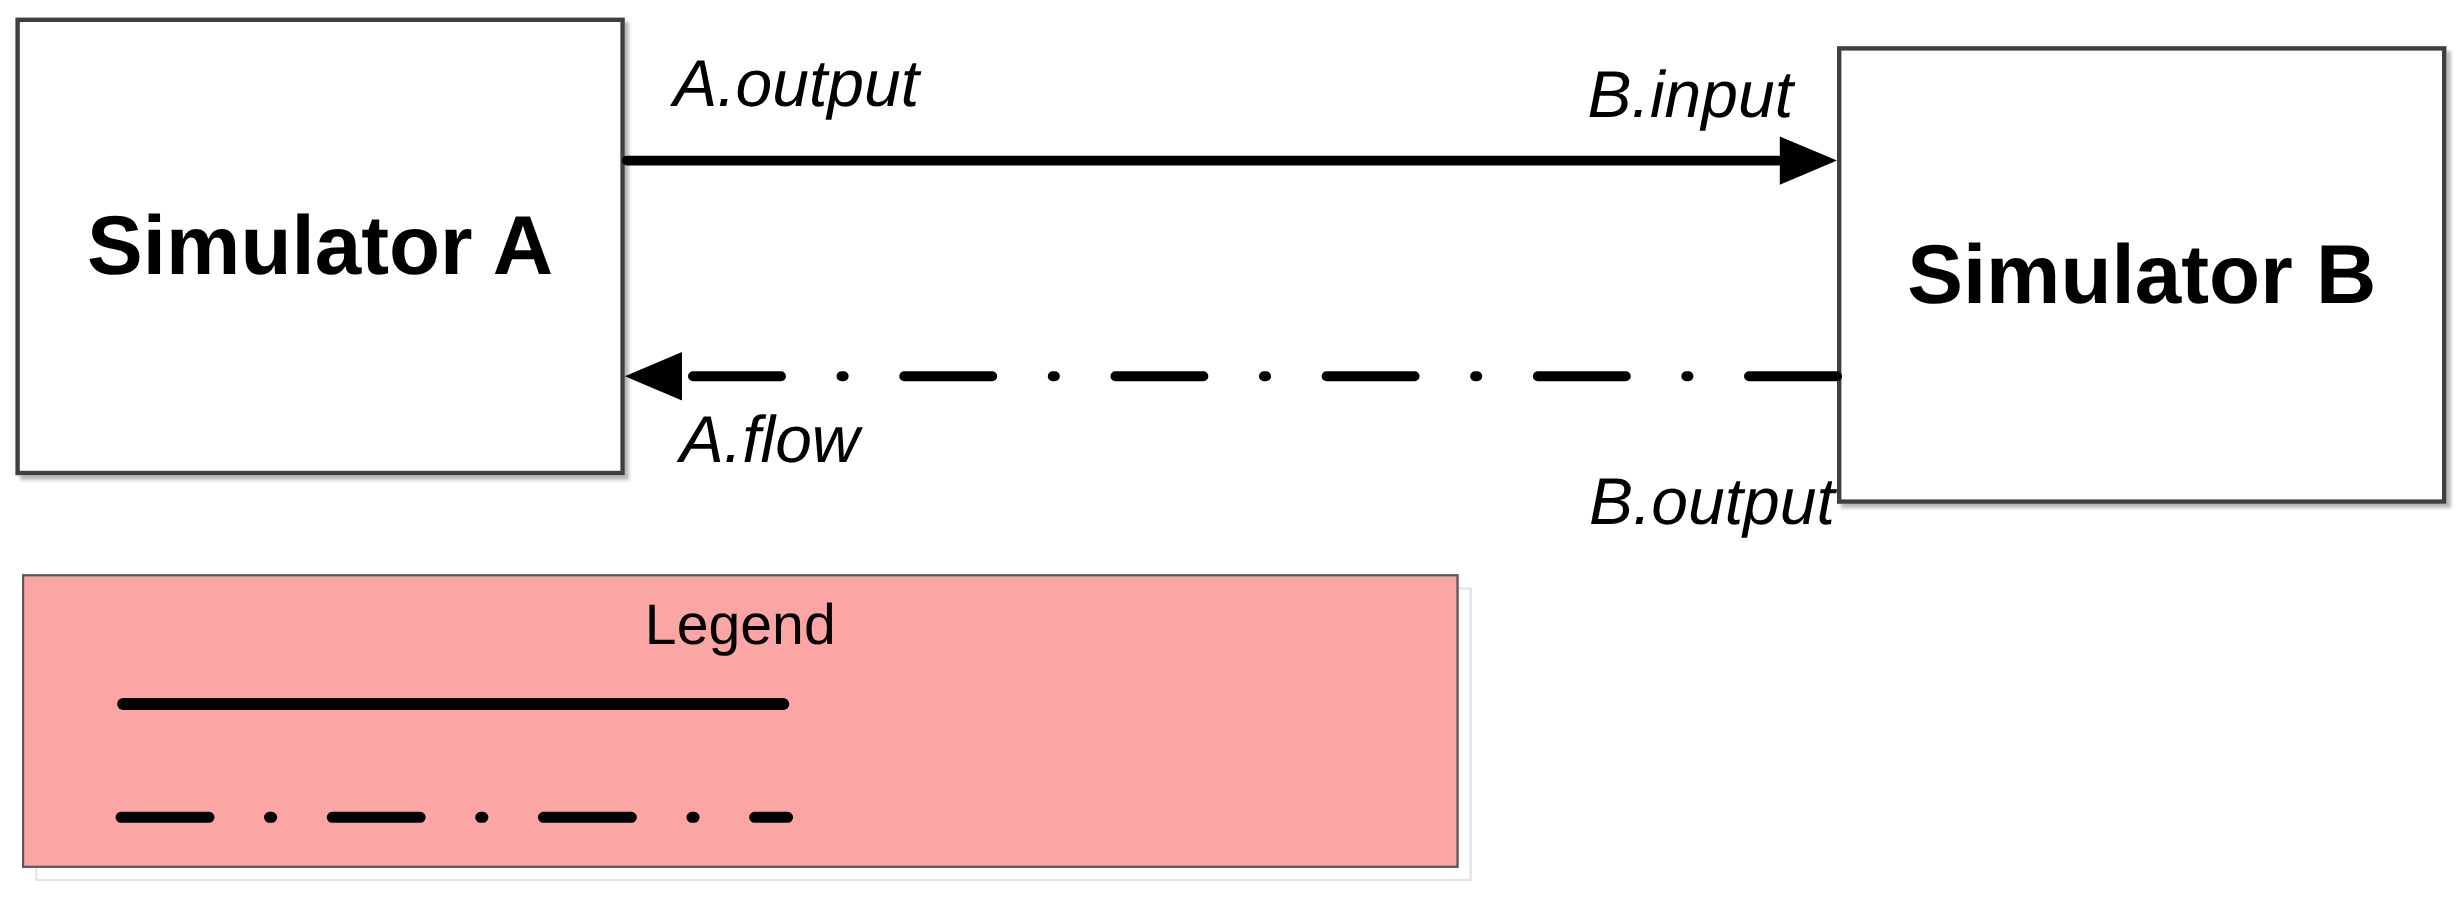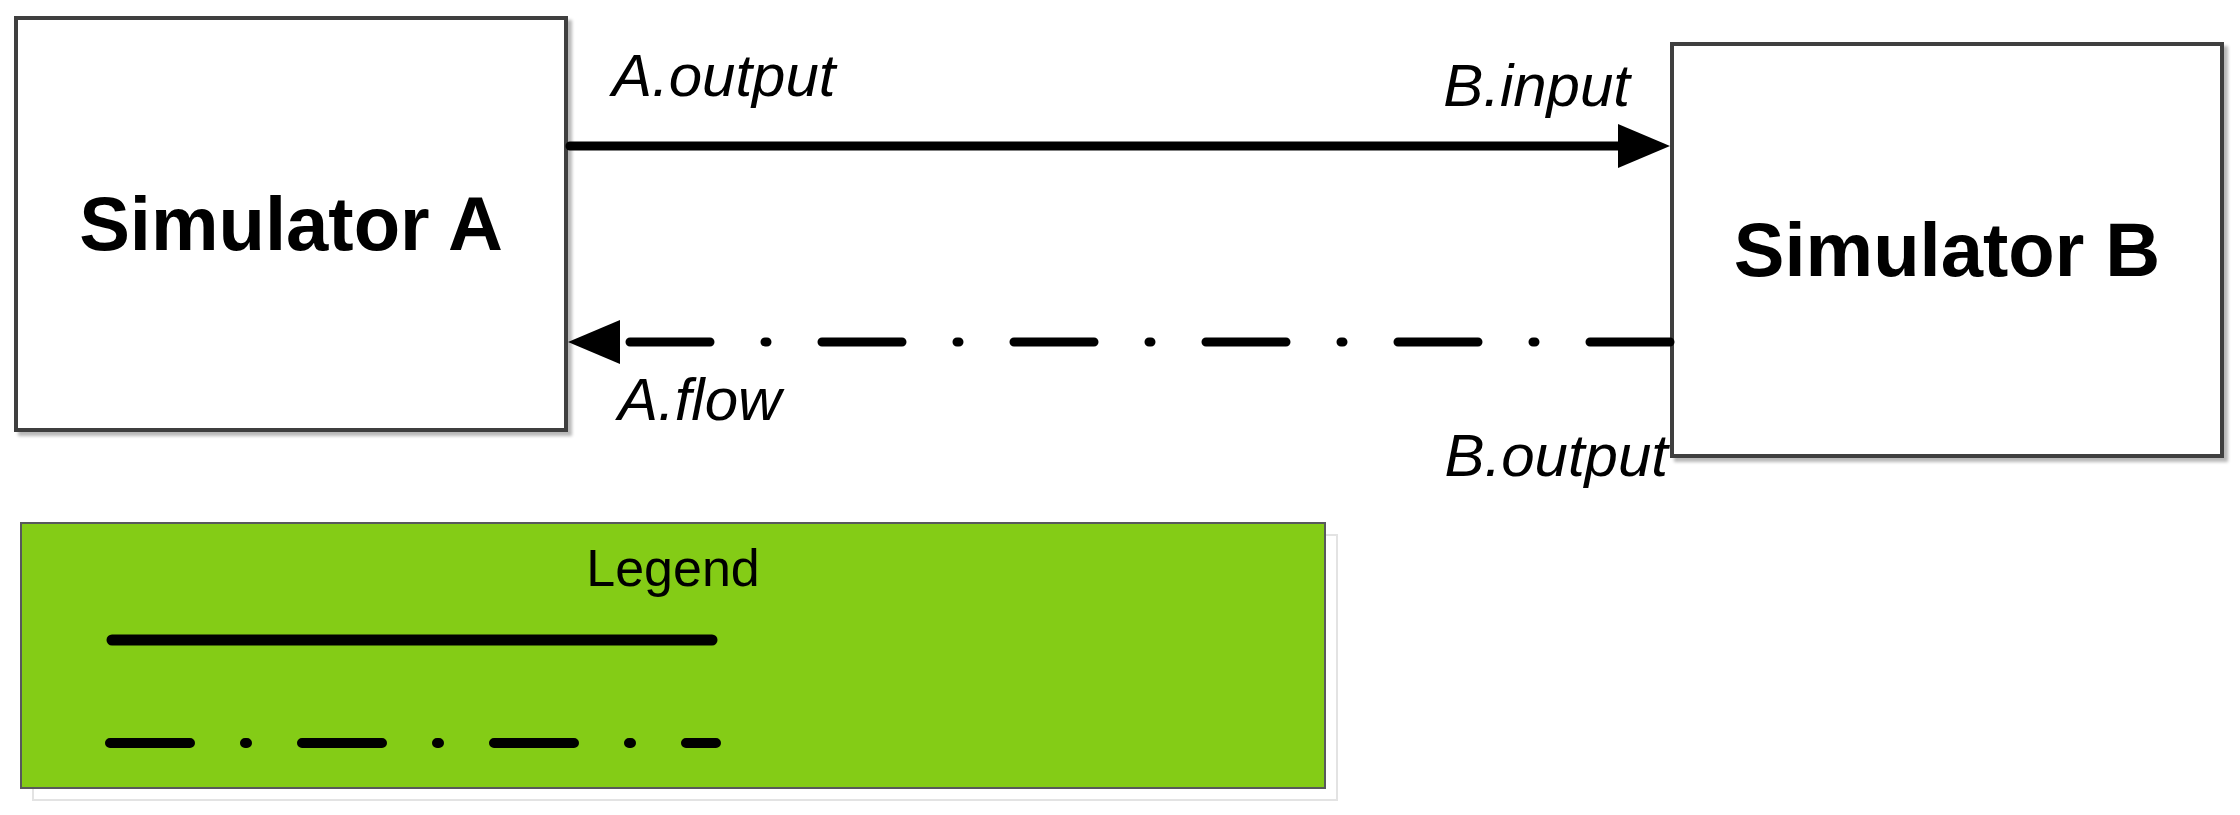--- a/index.html
+++ b/index.html
@@ -22,21 +22,21 @@
   #lbl-a-output{left:612px;top:40px;}
   #lbl-b-input{right:610px;top:50px;}
   #lbl-a-input{left:618px;top:364px;}
   #lbl-b-output{right:572px;top:384px;margin-top:36px;}
   #legend-shadow{
     position:absolute;left:32px;top:534px;width:1306px;height:267px;
     box-sizing:border-box;border:2px solid #e3e3e3;background:transparent;
   }
   #legend-box{
     position:absolute;left:20px;top:522px;width:1306px;height:267px;
-    box-sizing:border-box;border:2px solid #58595b;background:#84cc16;
+    box-sizing:border-box;border:2px solid #58595b;background:#fca5a5;
   }
   #legend-title{
     position:absolute;left:0;right:0;top:13px;text-align:center;
     font-size:52px;line-height:1.2;
   }
   .legend-item-label{
     position:absolute;left:844px;font-size:52px;line-height:1.2;white-space:nowrap;
   }
   #legend-label-direct{top:84px;}
   #legend-label-indirect{top:188px;}

